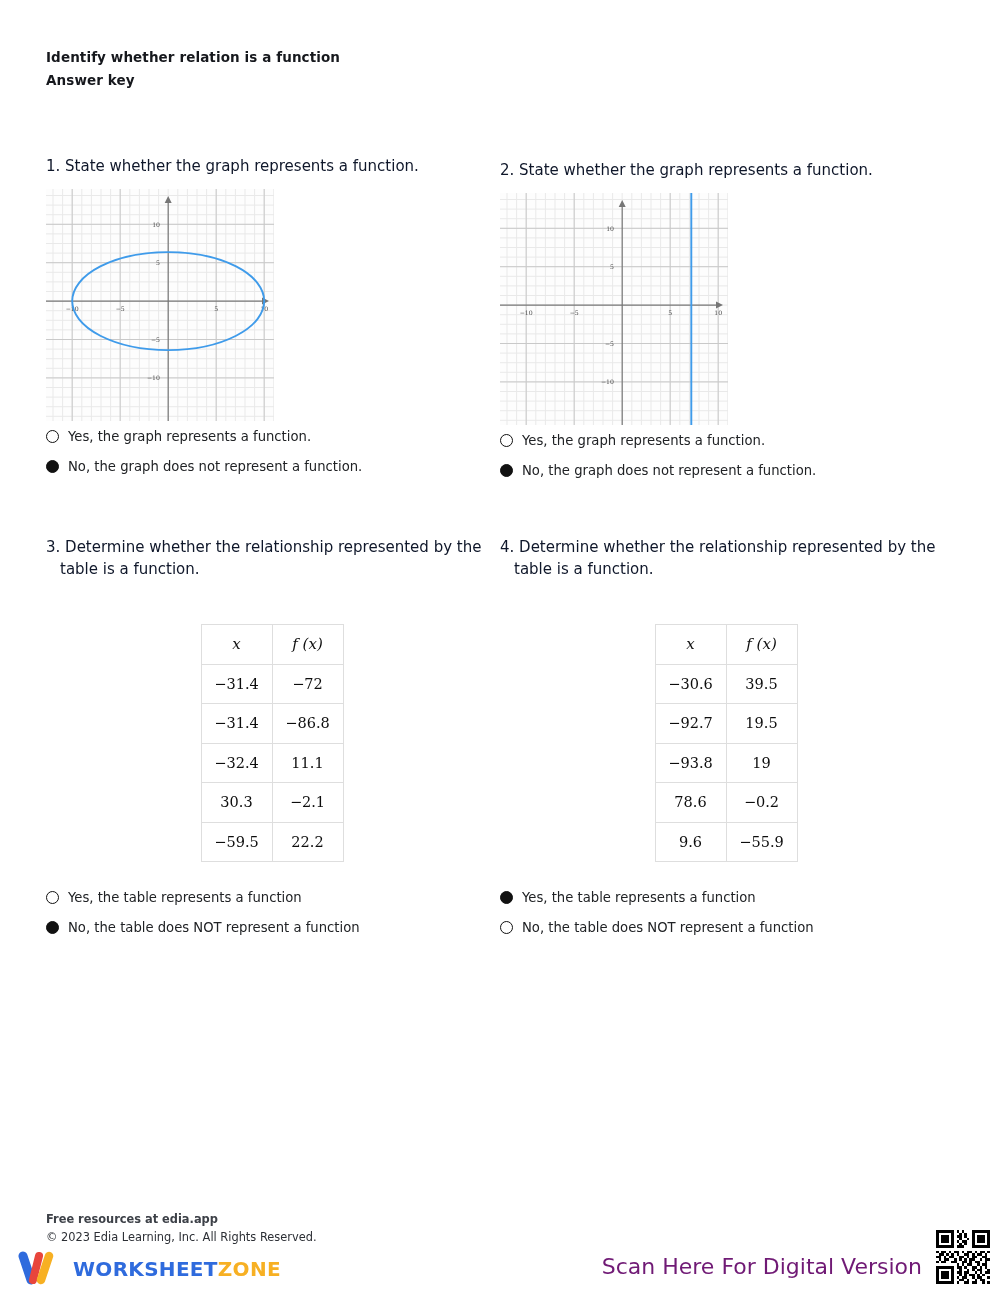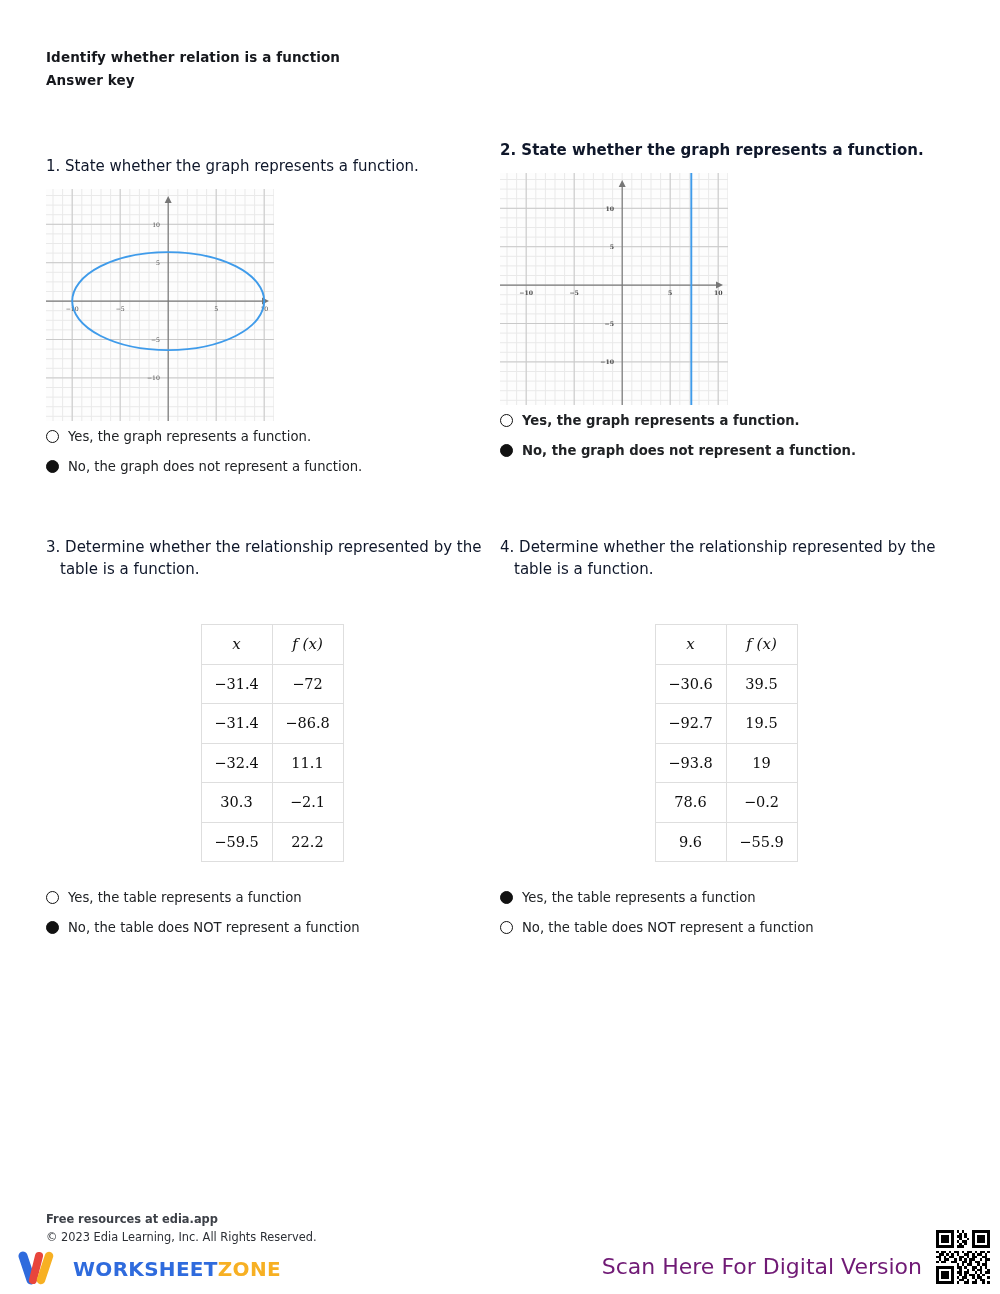--- a/index.html
+++ b/index.html
@@ -245,21 +245,21 @@
         <span class="radio"></span>
         <span>Yes, the graph represents a function.</span>
       </div>
       <div class="choice">
         <span class="radio filled"></span>
         <span>No, the graph does not represent a function.</span>
       </div>
     </div>
   </div>
 
-  <div class="q q-col-r" style="top:139px;font-weight:bold;">
+  <div class="q q-col-r" style="top:159px;">
     <div class="q-text">2. State whether the graph represents a function.</div>
     <div class="graph-wrap">
       <svg width="228" height="232" viewBox="0 0 228 232">
         <rect x="0" y="0" width="228" height="232" fill="#fdfdfd"></rect>
         <g stroke="#e9e9e9" stroke-width="1">
           <line x1="7" y1="0" x2="7" y2="232"></line>
             <line x1="16.6" y1="0" x2="16.6" y2="232"></line>
           <line x1="26.2" y1="0" x2="26.2" y2="232"></line>
             <line x1="35.8" y1="0" x2="35.8" y2="232"></line>
           <line x1="45.4" y1="0" x2="45.4" y2="232"></line>

